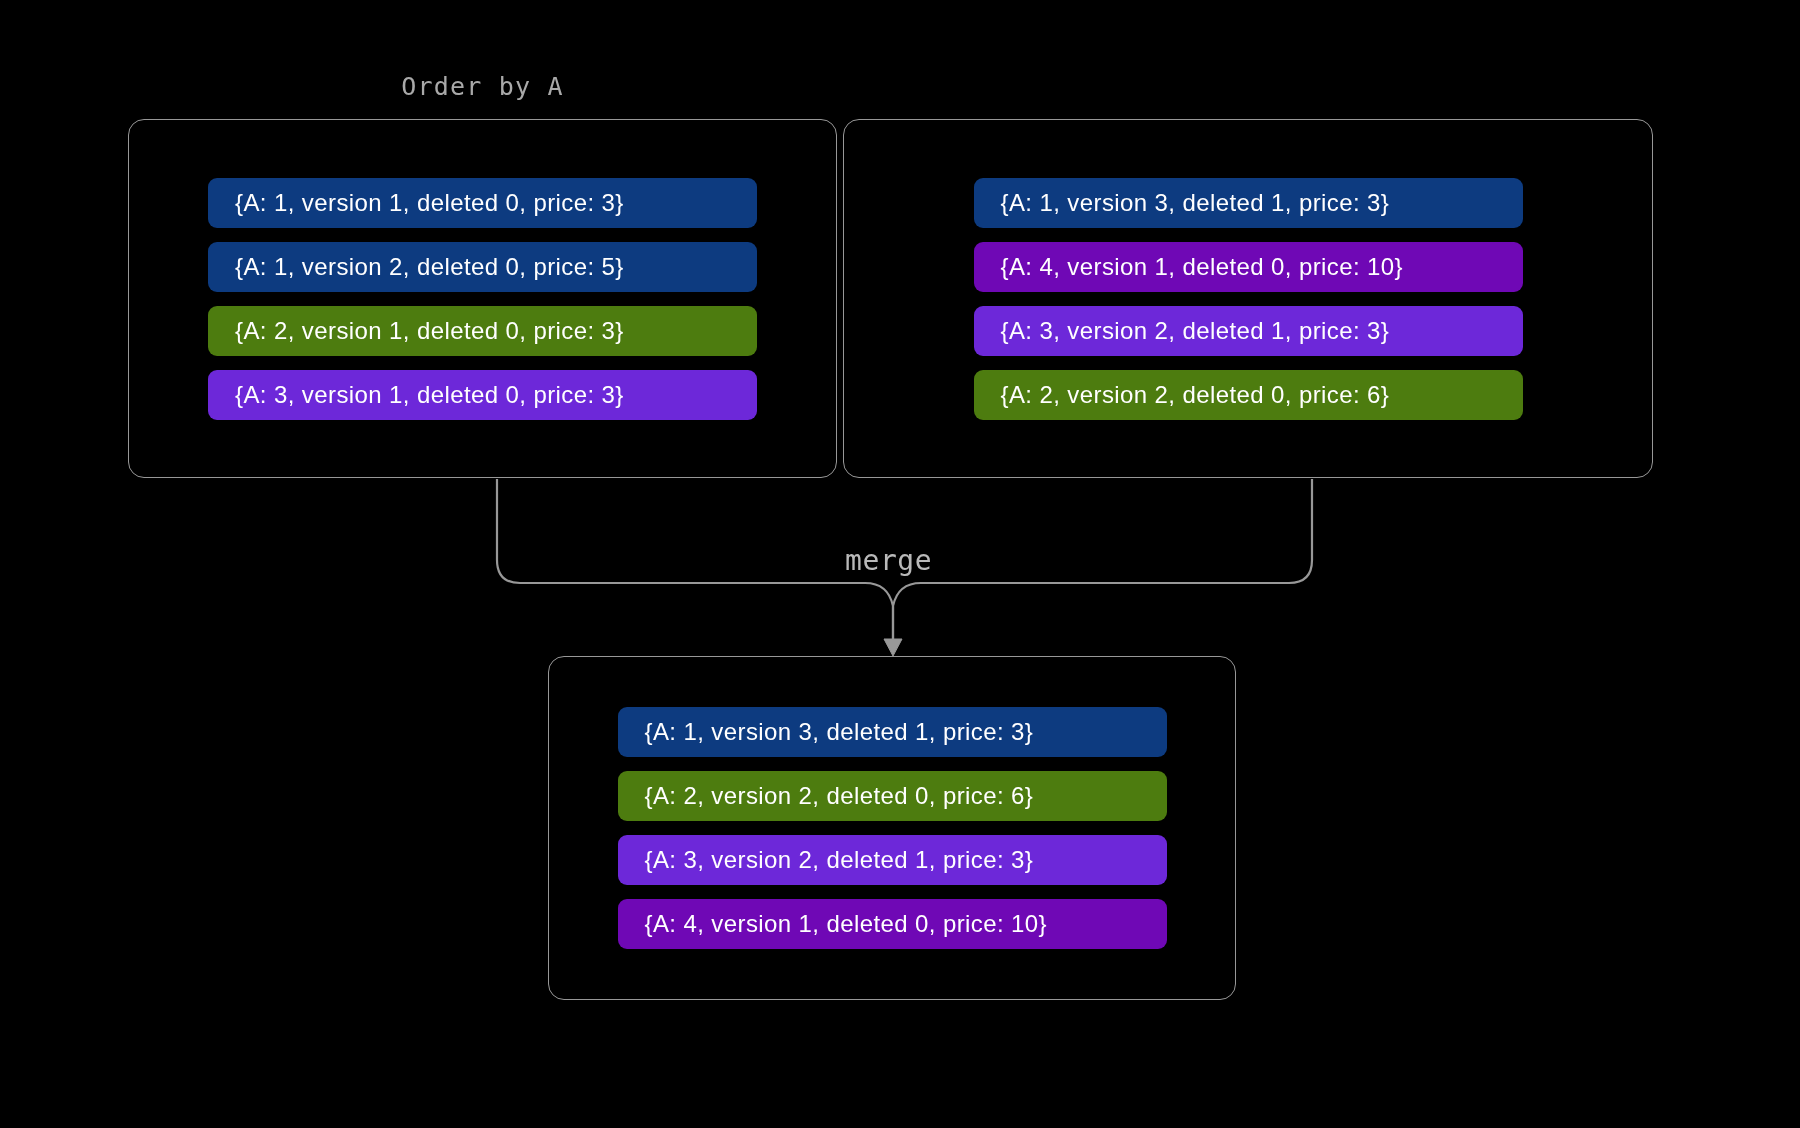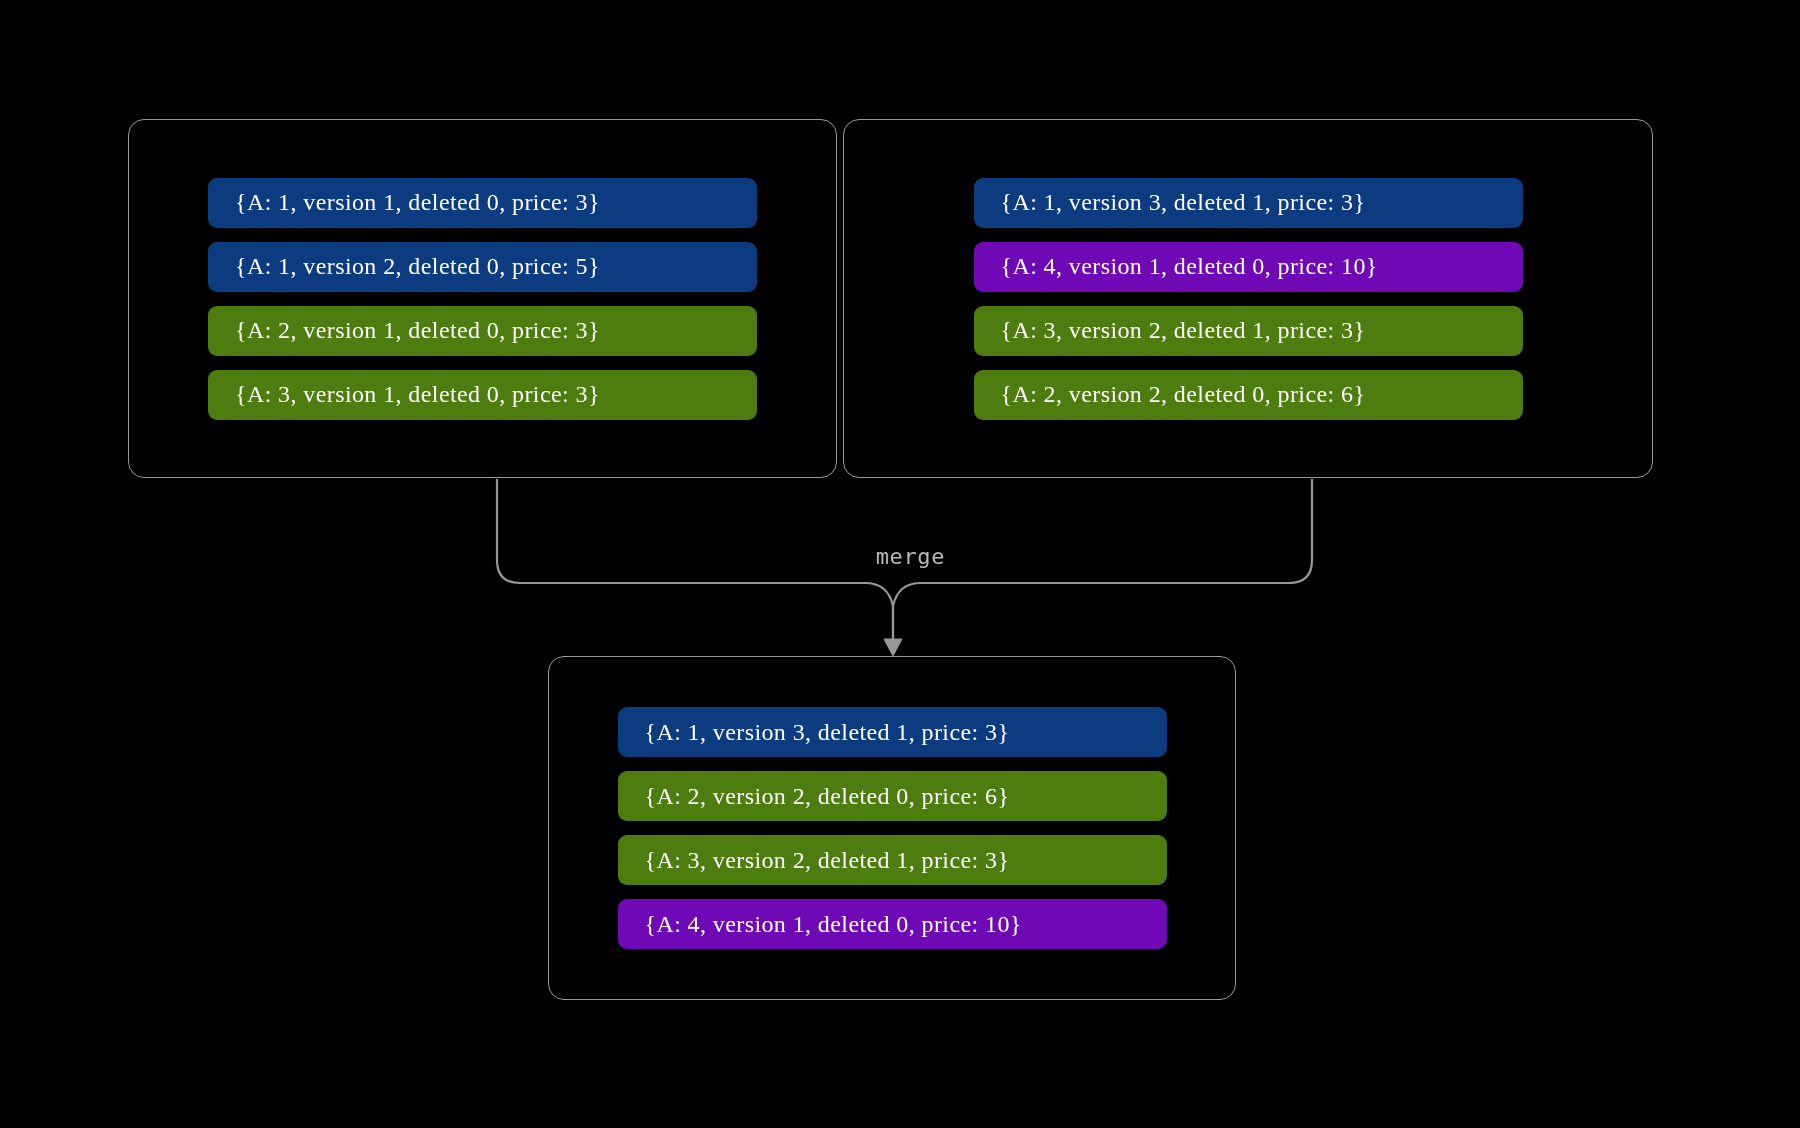--- a/index.html
+++ b/index.html
@@ -66,65 +66,66 @@
     align-items: center;
     gap: 14px;
   }
 
   
   .record {
     box-sizing: border-box;
     display: flex;
     align-items: center;
     color: #ffffff;
-    font-family: Liberation Serif, serif;
+    font-family: Liberation Sans, sans-serif;
     font-size: 24px;
     letter-spacing: 0.4px;
     white-space: nowrap;
     border-radius: 9px;
     padding: 0 0 0 27px;
     height: 50px;
   }
   .group-box.left   .record { width: 549px; }
   .group-box.right  .record { width: 549px; }
   .group-box.merged .record { width: 549px; }
 
   .row-blue   { background: #0d3b80; }
   .row-green  { background: #4d7c0f; }
-  .row-red    { background: #4d7c0f; }
+  .row-red    { background: #6d28d9; }
   .row-purple { background: #6f08b5; }
 
   
   .merge-label {
     position: absolute;
     left: 845px;
     top: 544px;
     width: 100px;
-    text-align: right;
+    text-align: left;
     color: #b9b9b9;
     font-family: "DejaVu Sans Mono", "Liberation Mono", monospace;
-    font-size: 22px;
+    font-size: 28px;
     letter-spacing: 0.6px;
     white-space: nowrap;
   }
 </style>
 </head>
 <body>
 
 <div id="stage">
 
   <svg id="connectors" viewBox="0 0 1800 1128" width="1800" height="1128" aria-hidden="true">
 
     <path d="M 497 479 L 497 560 Q 497 583 520 583 L 865 583 Q 888 583 893 606 L 893 648" fill="none" stroke="#989898" stroke-width="2.2"></path>
 
     <path d="M 1312 479 L 1312 560 Q 1312 583 1289 583 L 921 583 Q 898 583 893 606 L 893 648" fill="none" stroke="#989898" stroke-width="2.2"></path>
 
     <path d="M 884 639 L 893 656 L 902 639 Z" fill="#989898" stroke="#989898" stroke-width="1"></path>
   </svg>
 
+  <div class="group-title left">Order by A</div>
 
   <div class="group-box left">
     <div class="rows">
       <div class="record row-blue">{A: 1, version 1, deleted 0, price: 3}</div>
       <div class="record row-blue">{A: 1, version 2, deleted 0, price: 5}</div>
       <div class="record row-green">{A: 2, version 1, deleted 0, price: 3}</div>
       <div class="record row-red">{A: 3, version 1, deleted 0, price: 3}</div>
     </div>
   </div>
 

